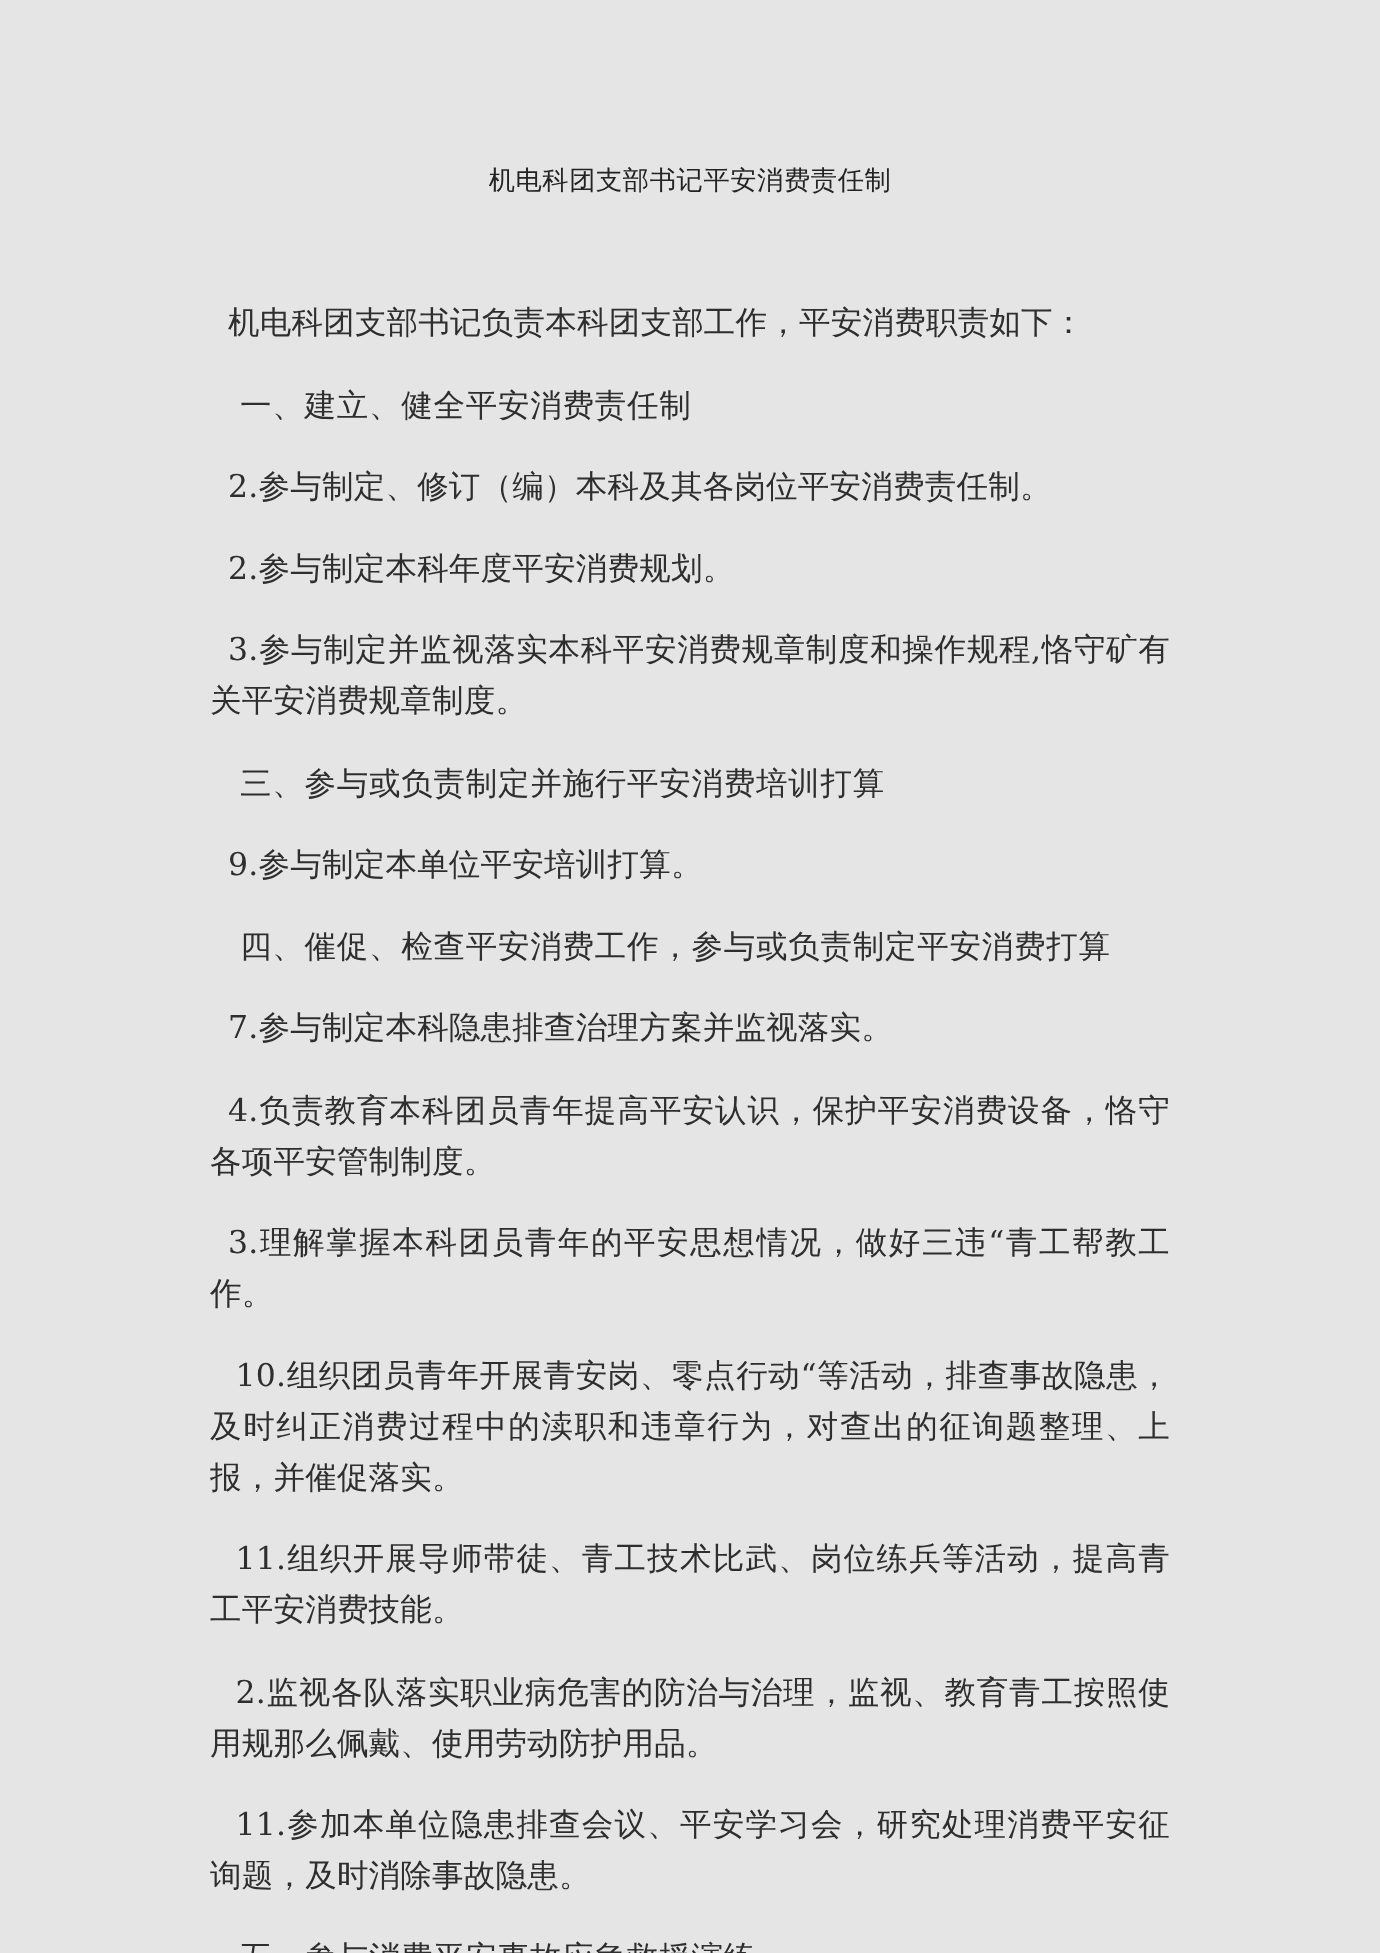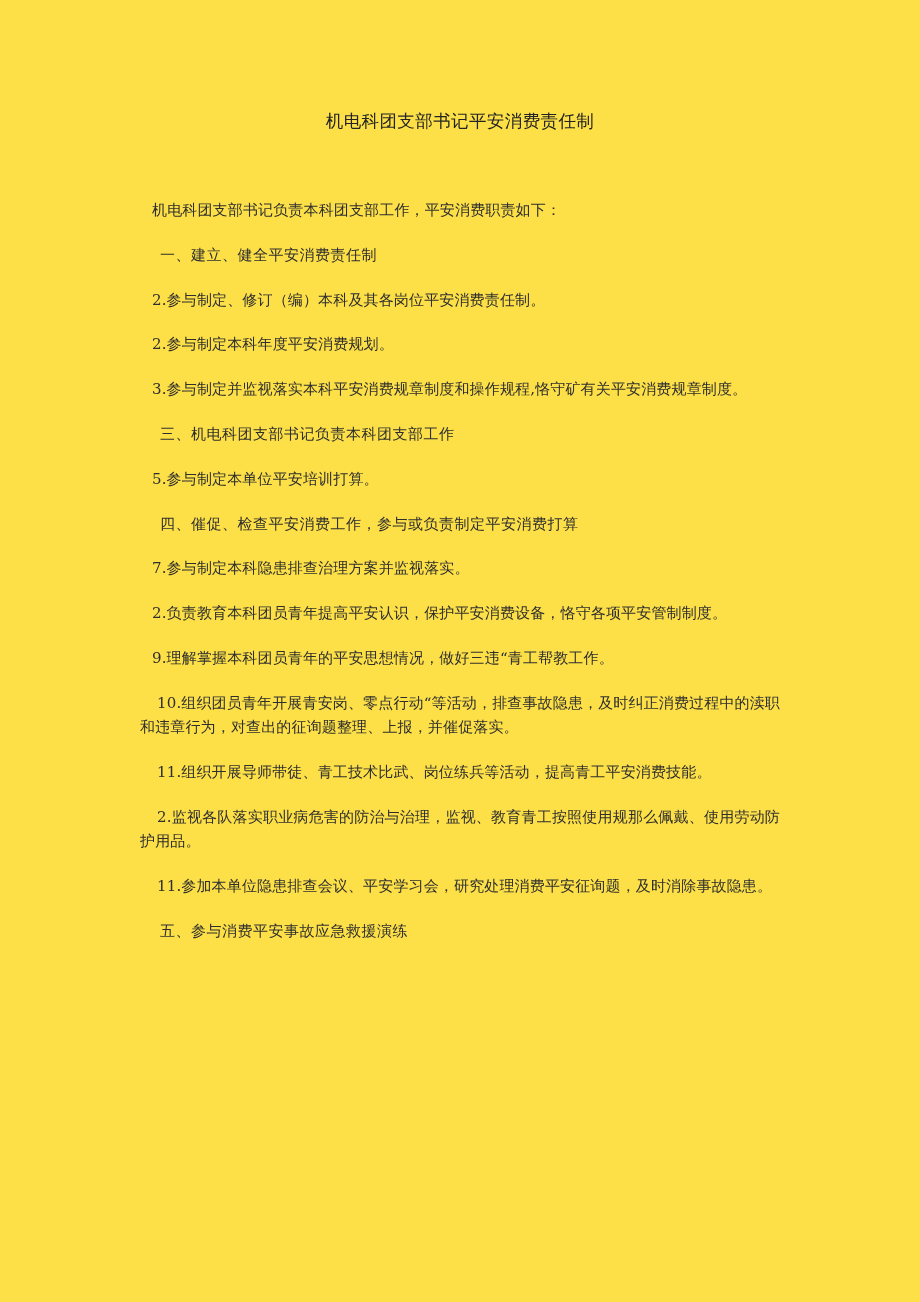--- a/index.html
+++ b/index.html
@@ -14,21 +14,21 @@
     position: relative;
     overflow: hidden;
     font-family: "DejaVu Serif", "Liberation Serif", serif;
     color: #2a2a2a;
     -webkit-font-smoothing: antialiased;
   }
 
   .page {
     position: absolute;
     inset: 0;
-    background: #fde047;
+    background: #e5e5e5;
   }
 
   .doc-title {
     position: absolute;
     left: 0;
     right: 0;
     top: 108px;
     text-align: center;
     font-size: 17.5px;
     line-height: 1.5;
@@ -39,21 +39,21 @@
   }
 
   .body-block {
     position: absolute;
     left: 140px;
     top: 198px;
     width: 640px;
   }
 
   .para {
-    font-size: 15px;
+    font-size: 21px;
     line-height: 1.62;
     color: #2e2e2e;
     margin: 0 0 20.5px 0;
     text-align: justify;
     text-justify: inter-ideograph;
     letter-spacing: 0.15px;
     word-break: break-all;
   }
 
   
@@ -72,26 +72,26 @@
 <div class="page">
 
   <div class="doc-title">机电科团支部书记平安消费责任制</div>
 
   <div class="body-block">
       <p class="para lead">机电科团支部书记负责本科团支部工作，平安消费职责如下：</p>
       <p class="para heading">一、建立、健全平安消费责任制</p>
       <p class="para item">2.参与制定、修订（编）本科及其各岗位平安消费责任制。</p>
       <p class="para item">2.参与制定本科年度平安消费规划。</p>
       <p class="para item">3.参与制定并监视落实本科平安消费规章制度和操作规程,恪守矿有关平安消费规章制度。</p>
-      <p class="para heading">三、机电科团支部书记负责本科团支部工作</p>
-      <p class="para item">5.参与制定本单位平安培训打算。</p>
+      <p class="para heading">三、参与或负责制定并施行平安消费培训打算</p>
+      <p class="para item">9.参与制定本单位平安培训打算。</p>
       <p class="para heading">四、催促、检查平安消费工作，参与或负责制定平安消费打算</p>
       <p class="para item">7.参与制定本科隐患排查治理方案并监视落实。</p>
-      <p class="para item">2.负责教育本科团员青年提高平安认识，保护平安消费设备，恪守各项平安管制制度。</p>
-      <p class="para item">9.理解掌握本科团员青年的平安思想情况，做好三违“青工帮教工作。</p>
+      <p class="para item">4.负责教育本科团员青年提高平安认识，保护平安消费设备，恪守各项平安管制制度。</p>
+      <p class="para item">3.理解掌握本科团员青年的平安思想情况，做好三违“青工帮教工作。</p>
       <p class="para item-wide">10.组织团员青年开展青安岗、零点行动“等活动，排查事故隐患，及时纠正消费过程中的渎职和违章行为，对查出的征询题整理、上报，并催促落实。</p>
       <p class="para item-wide">11.组织开展导师带徒、青工技术比武、岗位练兵等活动，提高青工平安消费技能。</p>
       <p class="para item-wide">2.监视各队落实职业病危害的防治与治理，监视、教育青工按照使用规那么佩戴、使用劳动防护用品。</p>
       <p class="para item-wide">11.参加本单位隐患排查会议、平安学习会，研究处理消费平安征询题，及时消除事故隐患。</p>
       <p class="para heading">五、参与消费平安事故应急救援演练</p>
     </div>
 
 </div>
 
 </body></html>

